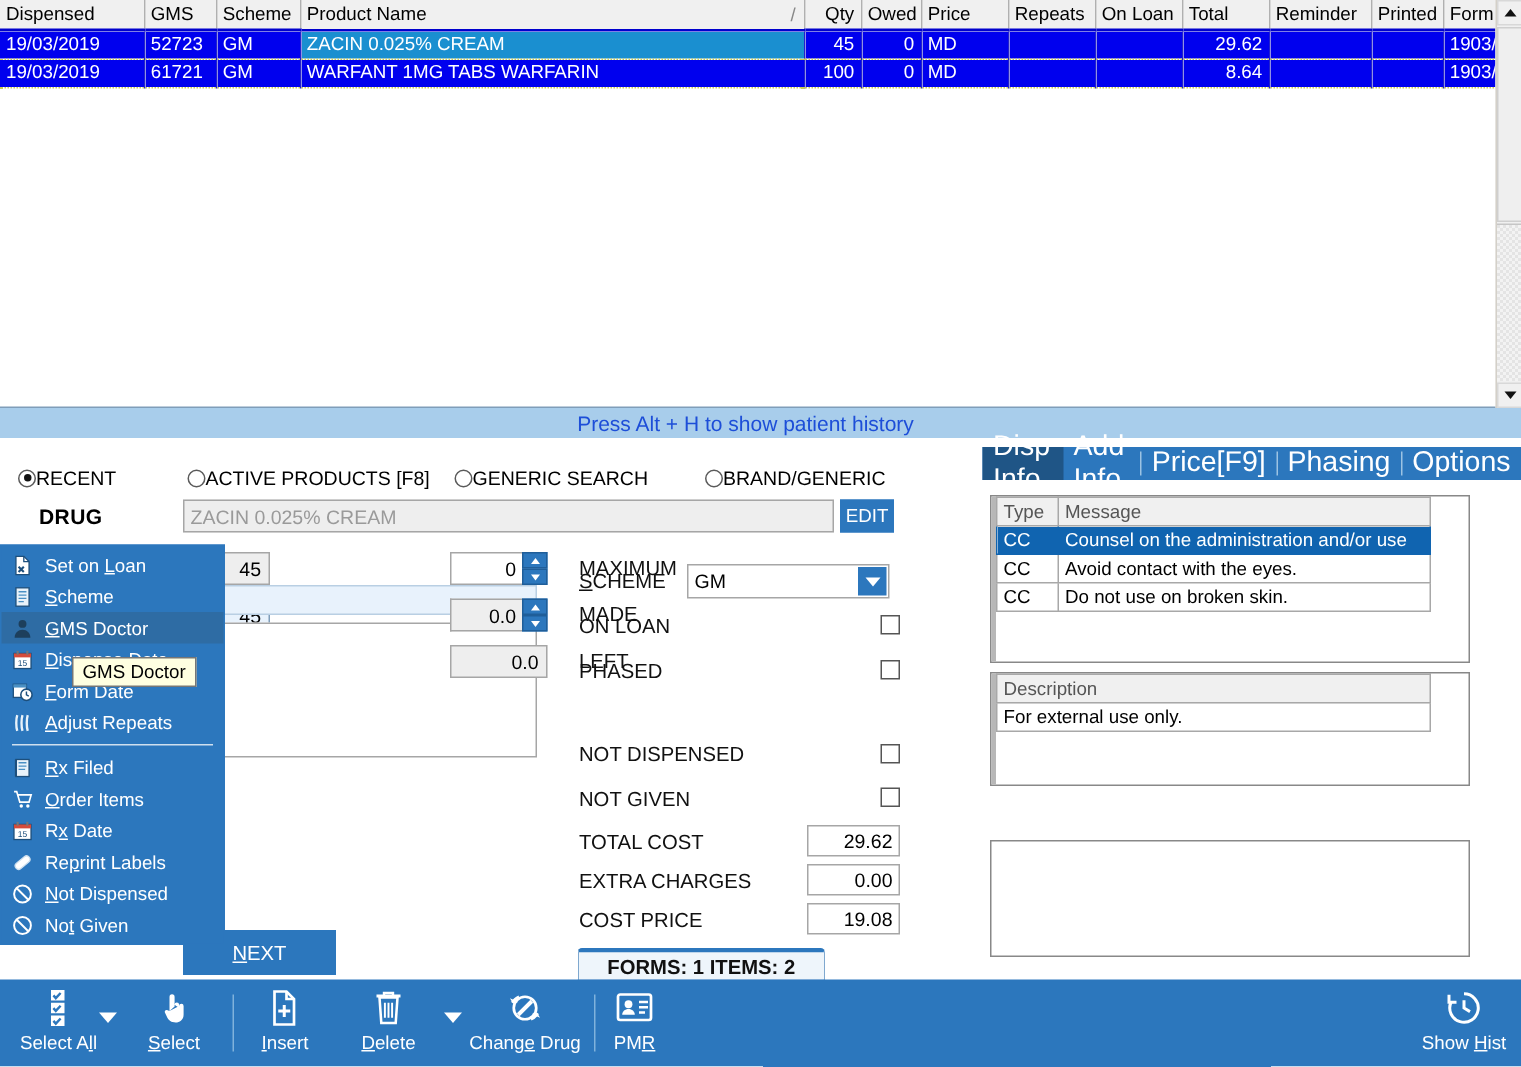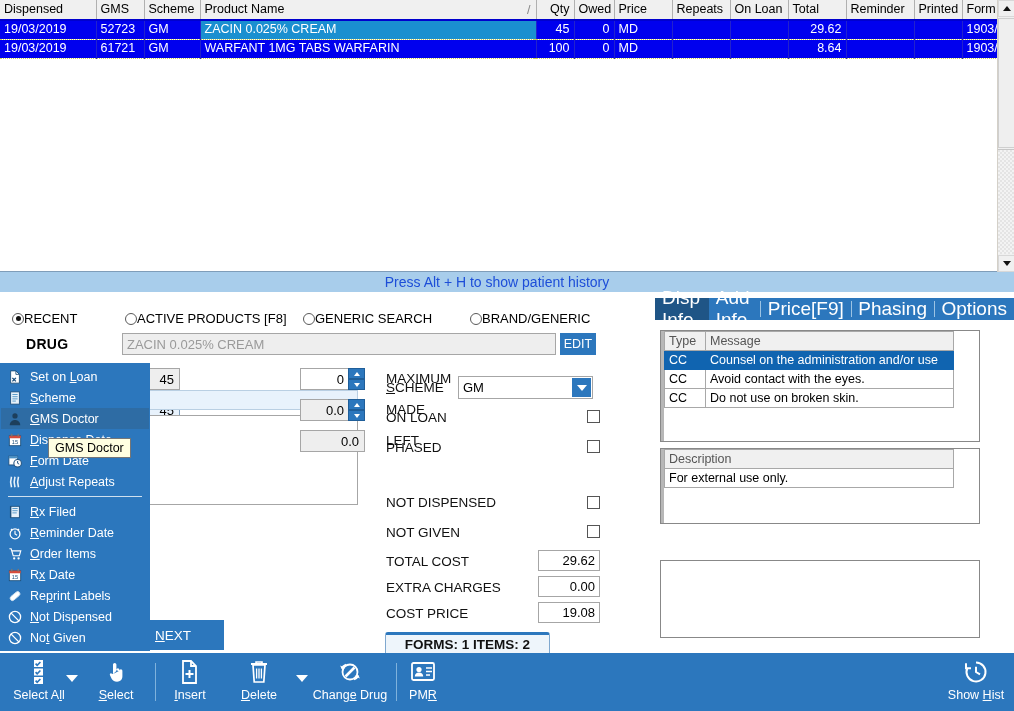--- a/index.html
+++ b/index.html
@@ -518,30 +518,20 @@
       <span class="ctx-ico">
         <svg width="14" height="14" viewBox="0 0 16 16">
             <rect x="3" y="1.5" width="10" height="13" fill="#e8f2fa" stroke="#1d4f7c"></rect>
             <path d="M5 4h6M5 6.5h6M5 9h5" stroke="#4a90c4"></path>
             <path d="M3 1.5v13" stroke="#1d4f7c" stroke-width="1.6"></path>
           </svg>
       </span>
       <span><u>R</u>x Filed</span>
     </div>
 
-    <div class="ctx-item">
-      <span class="ctx-ico">
-        <svg width="14" height="14" viewBox="0 0 16 16">
-            <circle cx="8" cy="9" r="5.6" fill="none" stroke="#fff" stroke-width="1.4"></circle>
-            <path d="M8 5.5V9l2.4 1.5" stroke="#fff" stroke-width="1.3" fill="none"></path>
-            <path d="M3.4 3.4l1.6 1.6M12.6 3.4l-1.6 1.6" stroke="#fff" stroke-width="1.5"></path>
-          </svg>
-      </span>
-      <span><u>R</u>eminder Date</span>
-    </div>
 
     <div class="ctx-item">
       <span class="ctx-ico">
         <svg width="15" height="14" viewBox="0 0 16 16">
             <path d="M1 2h2l2.4 8h7l1.6-5.5H4.2" fill="none" stroke="#fff" stroke-width="1.3"></path>
             <circle cx="6.5" cy="13" r="1.3" fill="#fff"></circle>
             <circle cx="11.5" cy="13" r="1.3" fill="#fff"></circle>
           </svg>
       </span>
       <span><u>O</u>rder Items</span>

